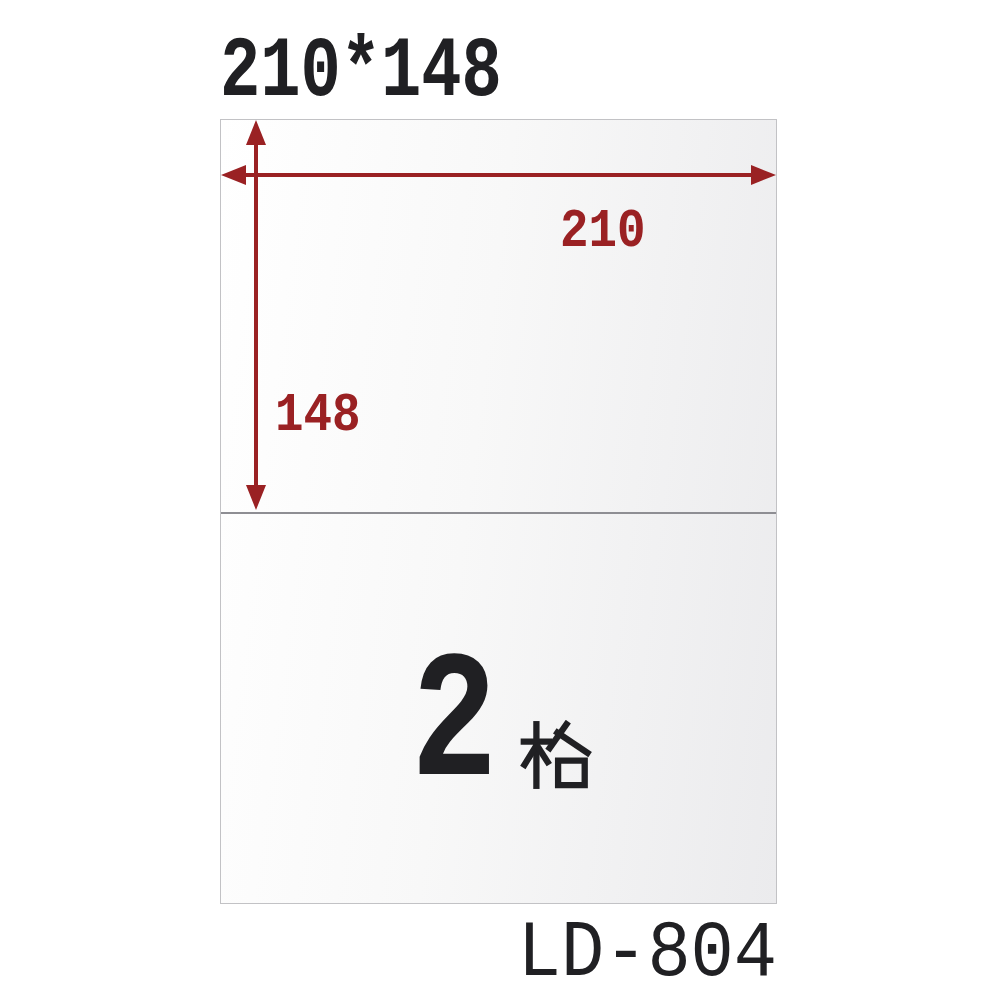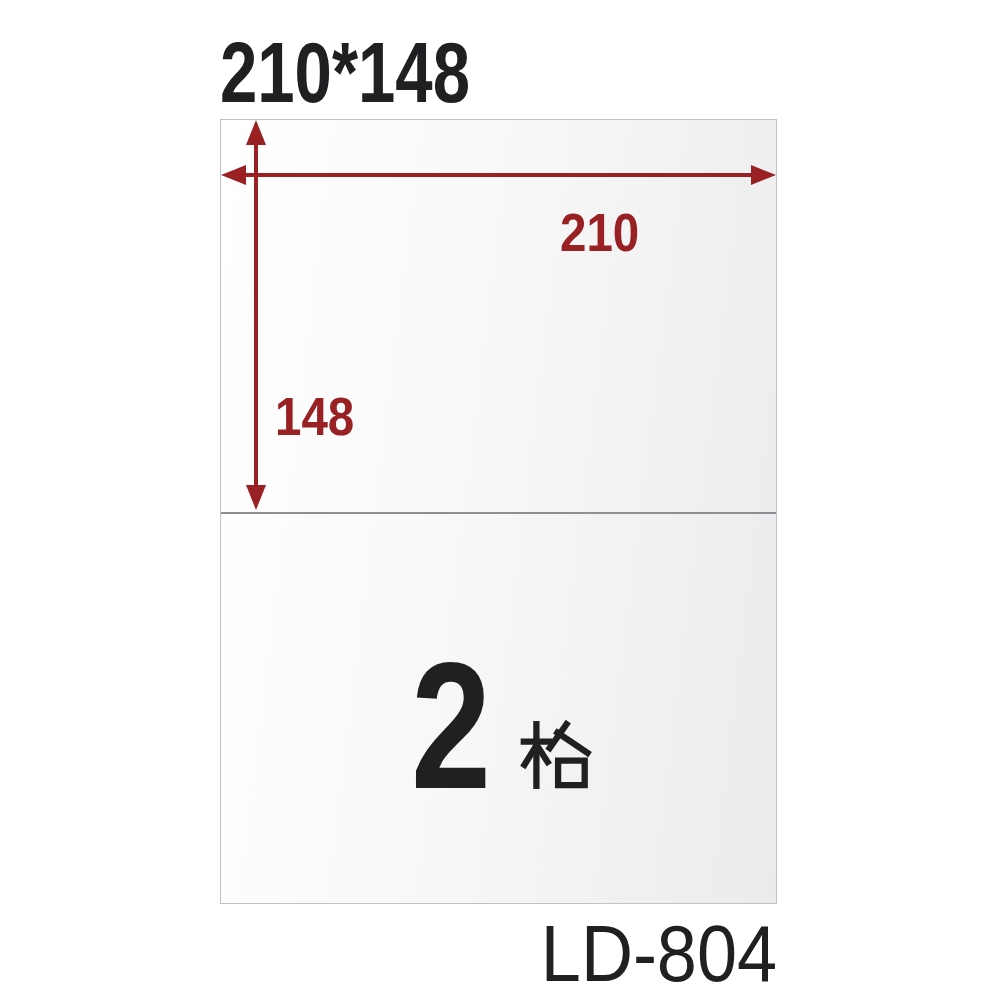--- a/index.html
+++ b/index.html
@@ -7,20 +7,21 @@
     --ink-black:#202023;
     --sheet-border:#c2c2c5;
     --divider-gray:#8e8e93;
     --canvas-bg:#ffffff;
   }
   html,body{margin:0;padding:0;}
   body{background:#fff;font-family:"Liberation Sans","DejaVu Sans",sans-serif;}
   .canvas{
     position:relative;width:1000px;height:1000px;background:var(--canvas-bg);
     overflow:hidden;
+    font-family:Liberation Mono, monospace;
   }
   .title{
     position:absolute;left:220px;top:29px;
     font-size:86px;line-height:86px;font-weight:700;color:var(--ink-black);
     transform:scaleX(0.78);transform-origin:left top;white-space:nowrap;
   }
   .sheet{
     position:absolute;left:220px;top:119px;width:557px;height:785px;
     box-sizing:border-box;border:1px solid var(--sheet-border);
     background:linear-gradient(97deg,#ffffff 0%,#f8f8f8 45%,#ebebed 100%);

